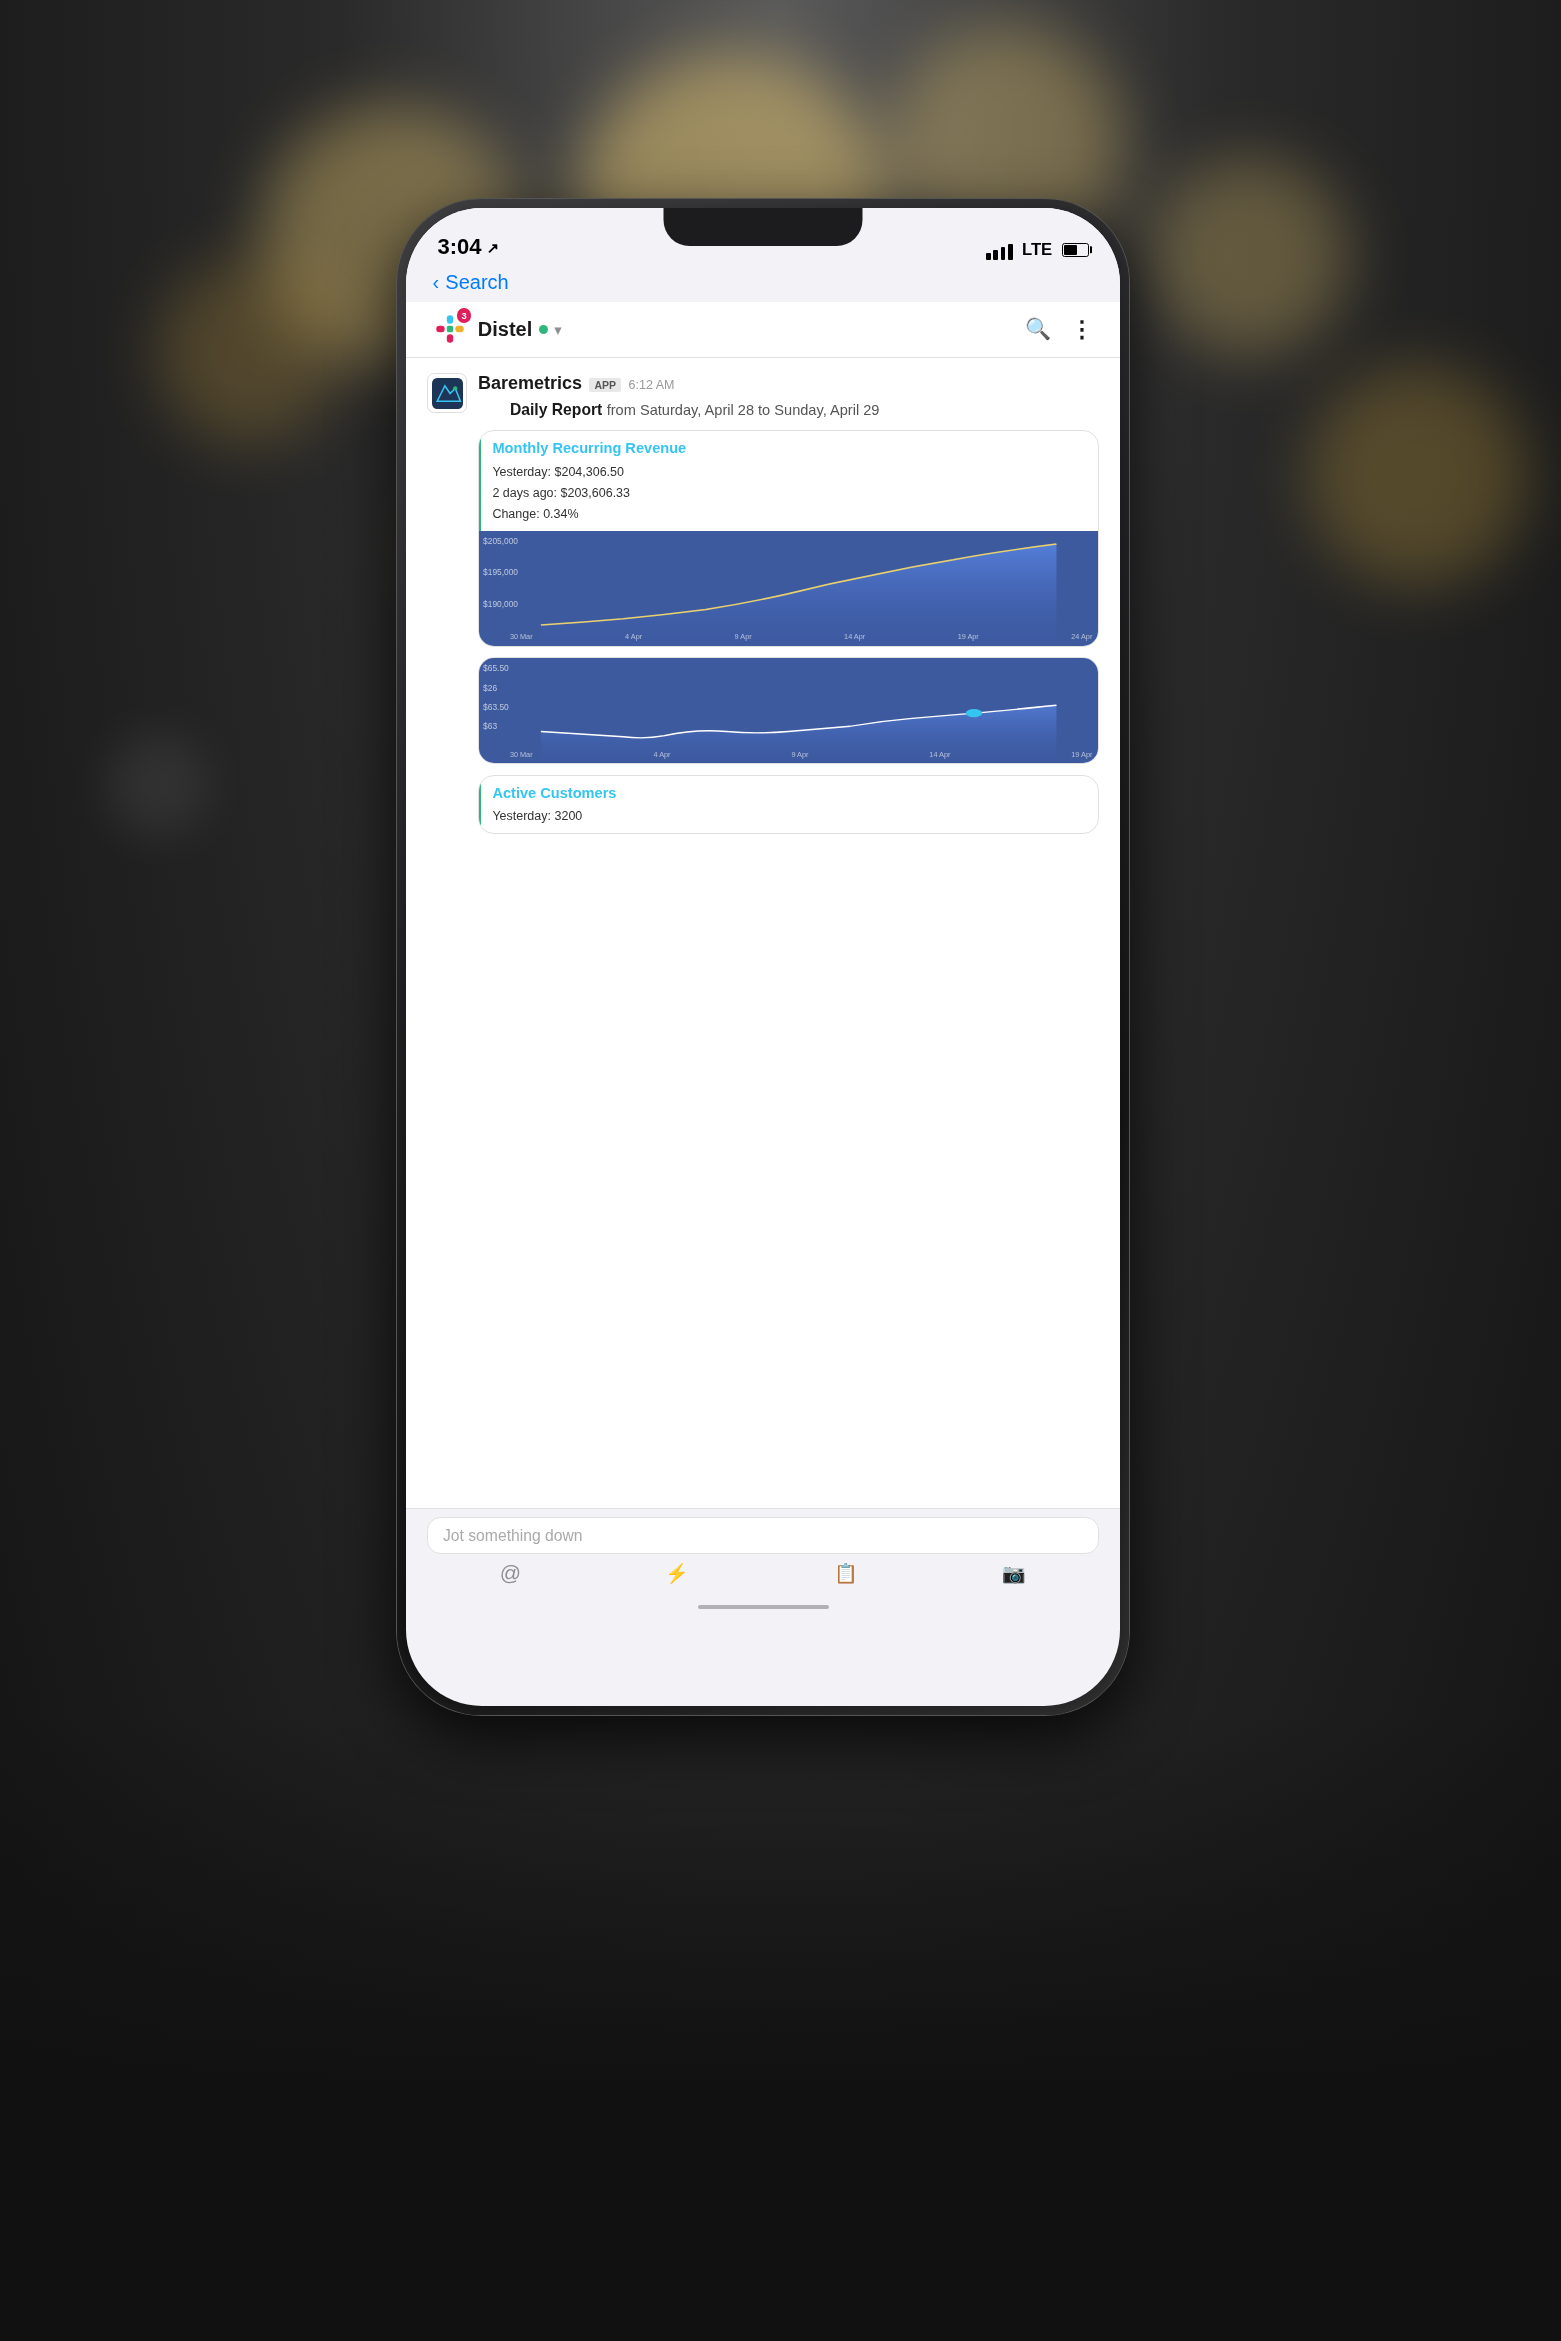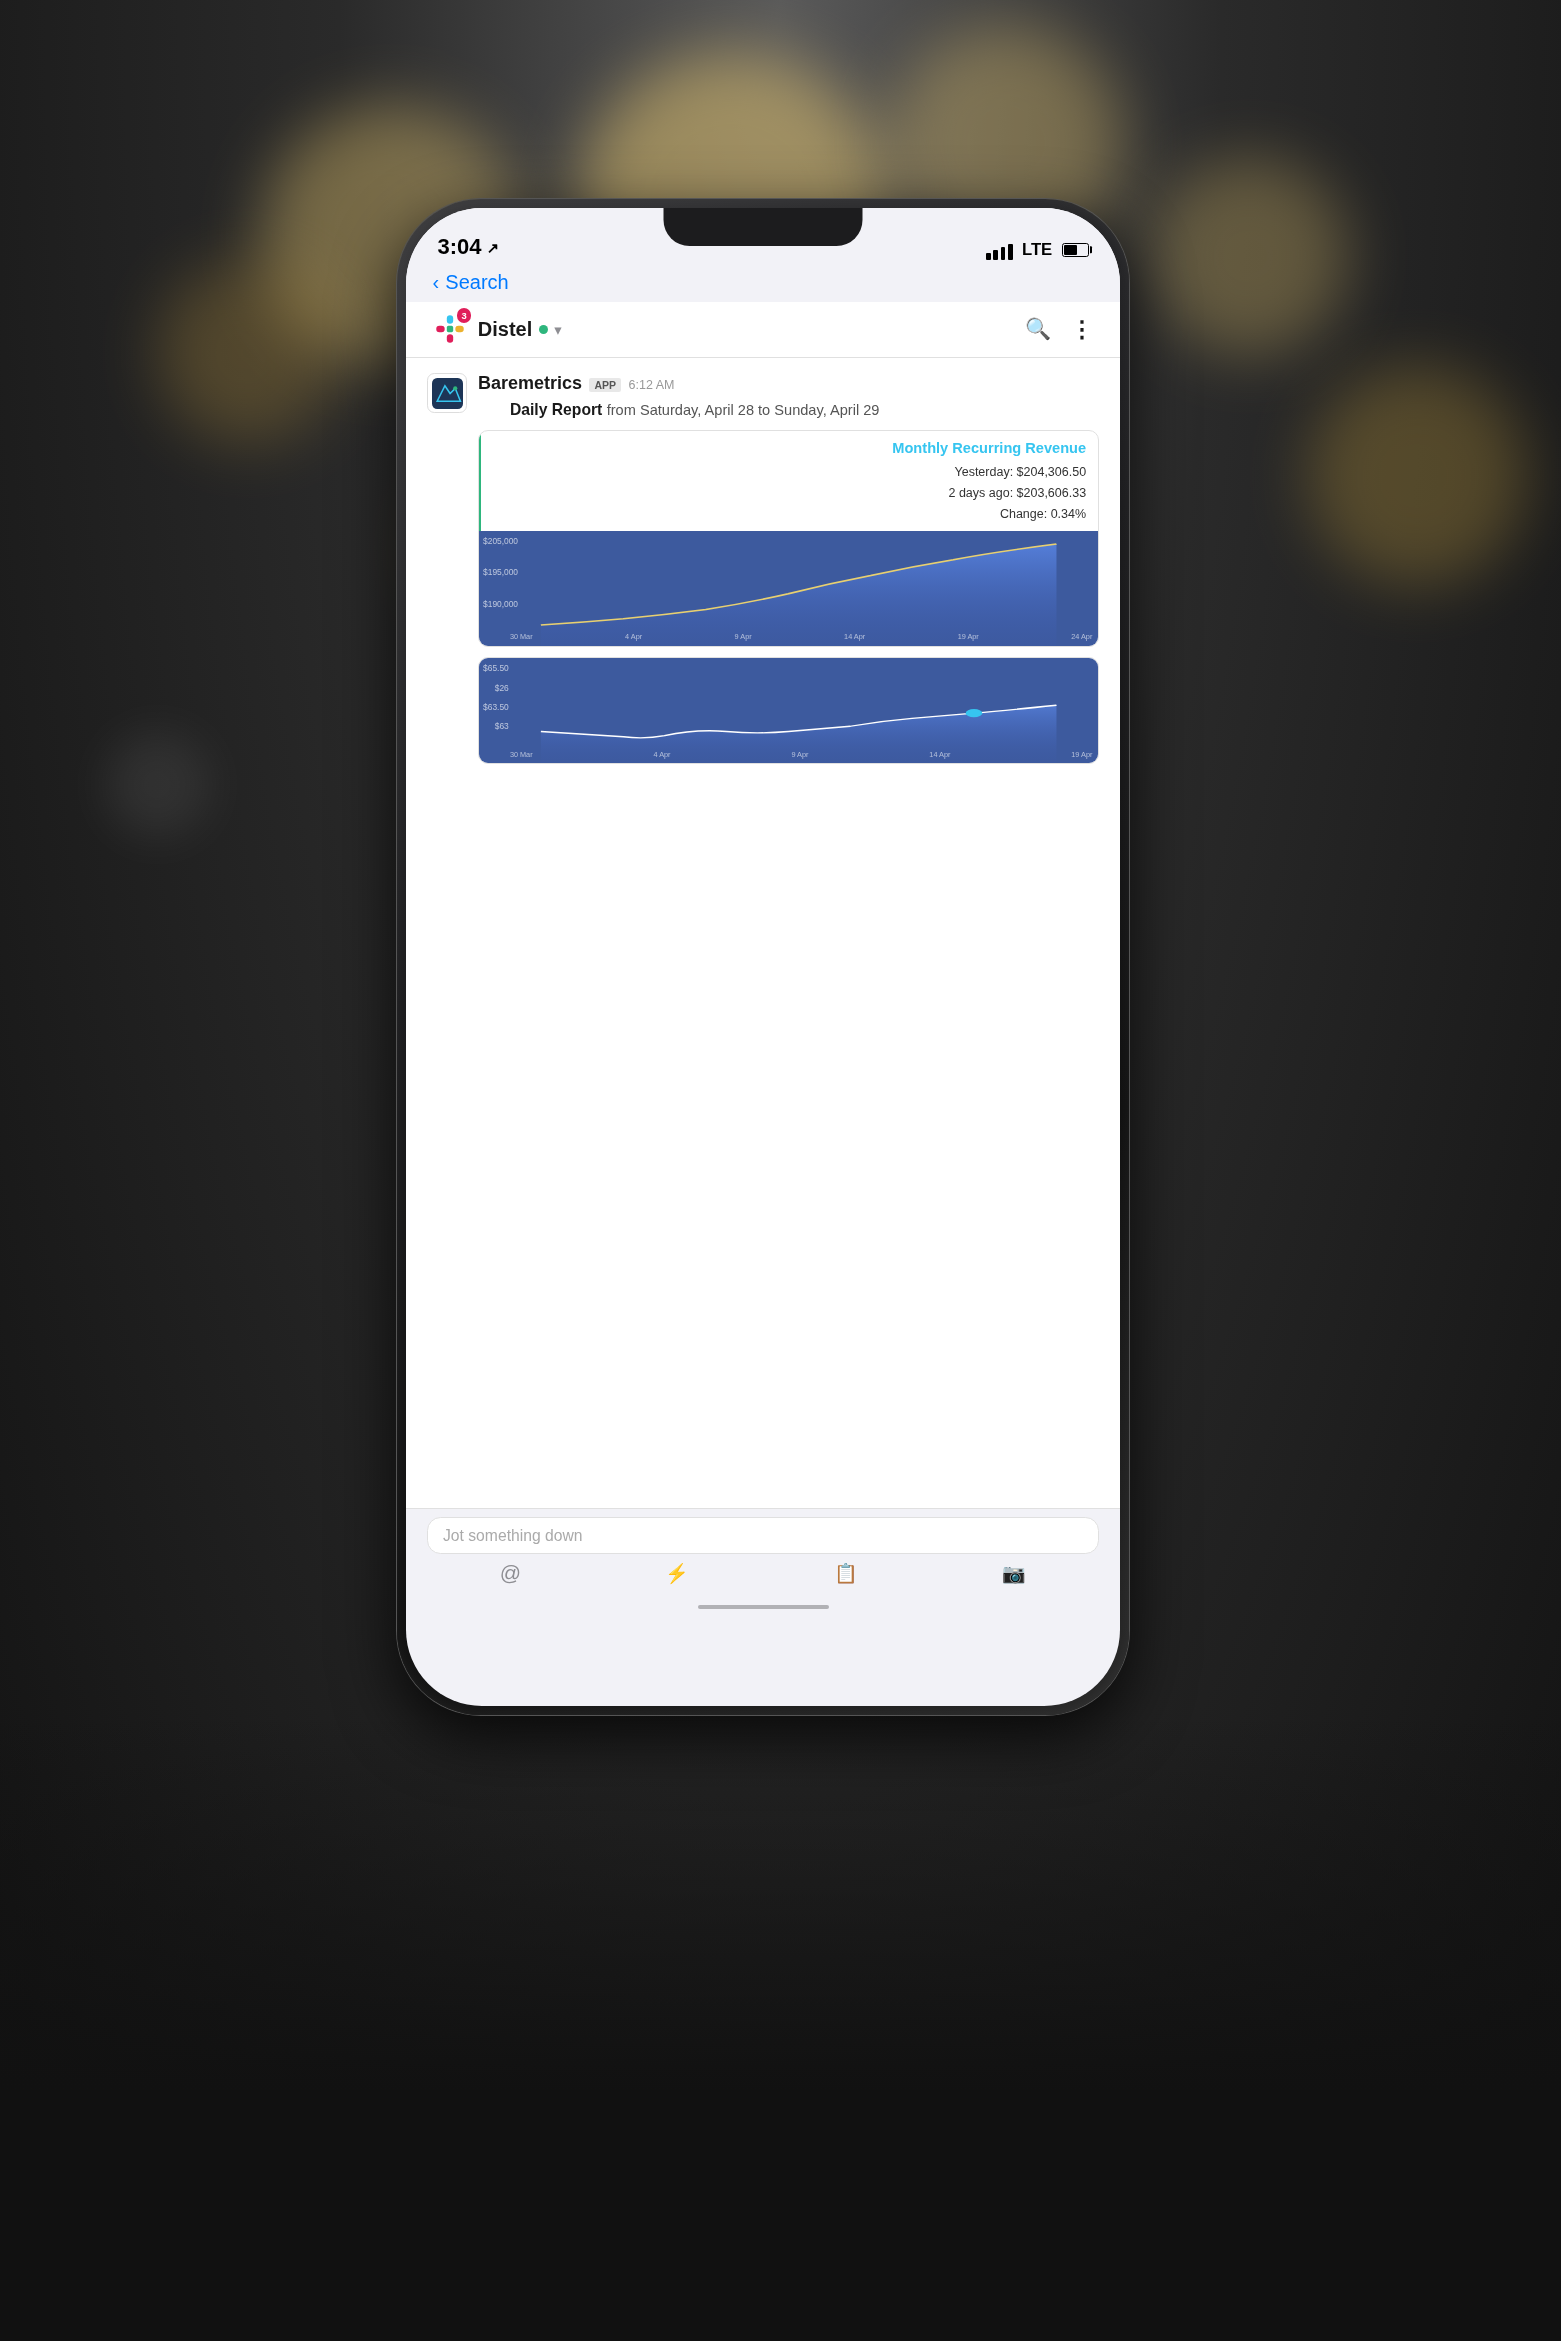--- a/index.html
+++ b/index.html
@@ -307,24 +307,23 @@
 
     .bot-subtitle strong {
       color: #1a1a1a;
       font-weight: 600;
       margin-left: 32px;
     }
 
     
     .metric-card {
       border: 0.5px solid #e0e0e0;
-      border-radius: 10px;
+      border-radius: 16px;
       overflow: hidden;
       margin-bottom: 10.5px;
-      text-align: right;
     }
 
     .metric-card-header {
       padding: 9.4px 11.5px 5.2px;
       border-left: 2.1px solid #2eb67d;
     }
 
     .metric-title {
       font-size: 14.6px;
       font-weight: 600;
@@ -595,20 +594,29 @@
                     <div style="position:absolute;bottom:4.2px;left:31px;right:5.2px;display:flex;justify-content:space-between;">
                       <span style="font-size:7.3px;color:rgba(255,255,255,0.6);">30 Mar</span>
                       <span style="font-size:7.3px;color:rgba(255,255,255,0.6);">4 Apr</span>
                       <span style="font-size:7.3px;color:rgba(255,255,255,0.6);">9 Apr</span>
                       <span style="font-size:7.3px;color:rgba(255,255,255,0.6);">14 Apr</span>
                       <span style="font-size:7.3px;color:rgba(255,255,255,0.6);">19 Apr</span>
                     </div>
                   </div>
                 </div>
 
+                <div class="metric-card" style="margin-bottom:0;">
+                  <div class="metric-card-header">
+                    <div class="metric-title">Active Customers</div>
+                    <div class="metric-row">
+                      <span>Yesterday:</span>
+                      <span>3200</span>
+                    </div>
+                  </div>
+                </div>
 
               </div>
             </div>
           </div>
         </div>
 
         <div class="input-bar" style="padding:8.4px 21px 6.3px;">
           <div class="input-field">
             <span style="color:#aaa;font-size:15.7px;">Jot something down</span>
           </div>

